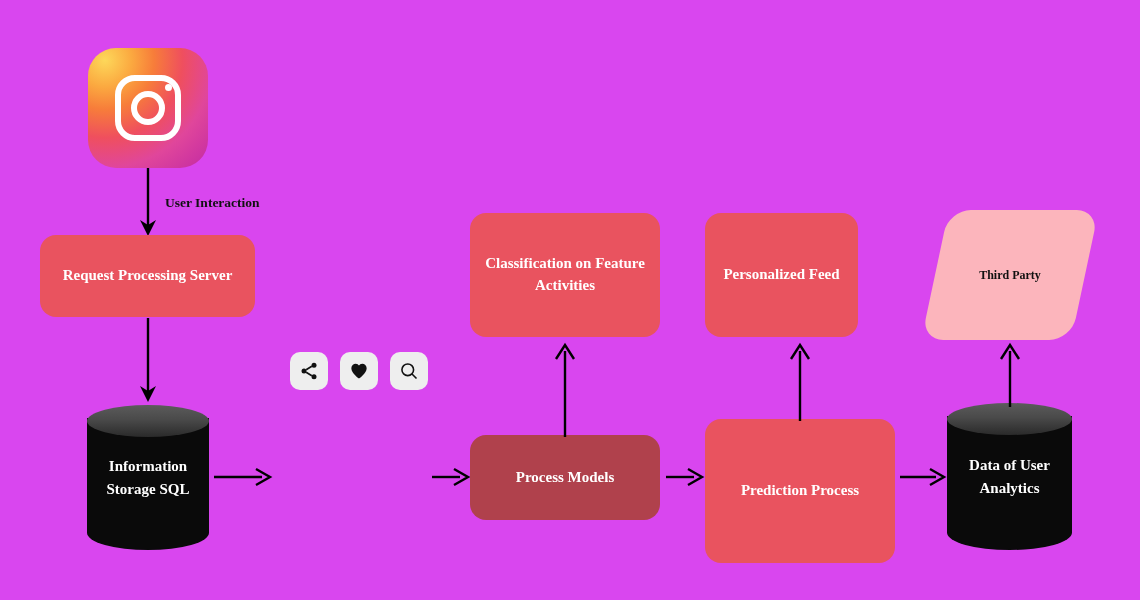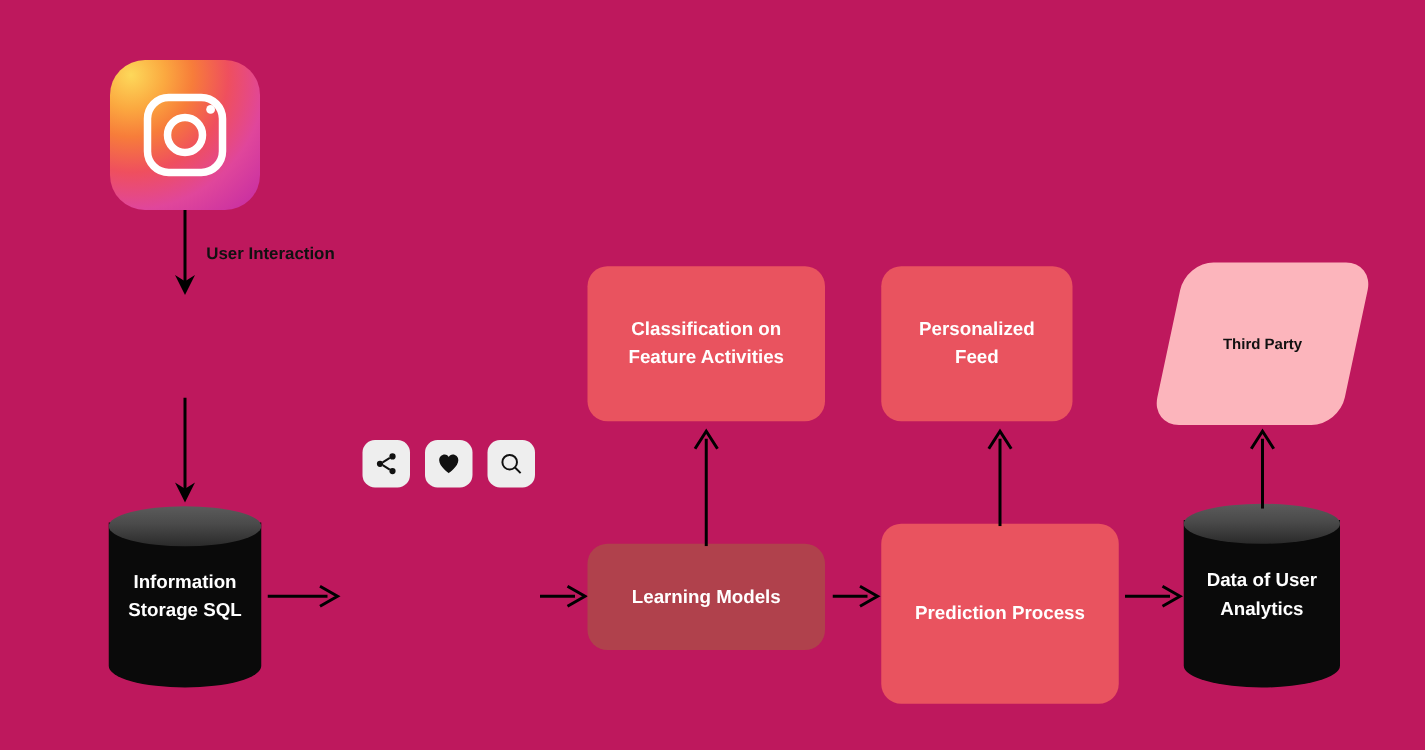--- a/index.html
+++ b/index.html
@@ -2,21 +2,21 @@
 <html><head>
 <meta charset="utf-8">
 <style>
   * { box-sizing: border-box; margin: 0; padding: 0; }
   html, body {
     width: 1140px; height: 600px;
     background: #ffffff;
     font-family: "Liberation Sans", sans-serif;
     overflow: hidden;
   }
-  #stage { position: relative; width: 1140px; height: 600px; background:#be185d; }
+  #stage { position: relative; width: 1140px; height: 600px; background:#d946ef;font-family:Liberation Serif, serif; }
 
   
   .node { position: absolute; display:flex; align-items:center; justify-content:center; }
 
   
   .ig-tile {
     left: 88px; top: 48px; width: 120px; height: 120px;
     border-radius: 28px;
     background:
       radial-gradient(circle at 14% 10%, #fdd85a 0%, #fba940 18%, #f77d3a 33%, #ef4f5e 52%, #e0469b 72%, #c32aa3 100%);
@@ -125,20 +125,21 @@
     </div>
   </div>
 
   <svg class="arrow" style="left:128px; top:168px; width:42px; height:72px;" viewBox="0 0 42 72">
     <line x1="20" y1="0" x2="20" y2="58" stroke="#000" stroke-width="2.4"></line>
     <path d="M20 68 L12 52 L20 57 L28 52 Z" fill="#000"></path>
   </svg>
 
   <div class="edge-label" id="lbl-user-interaction">User Interaction</div>
 
+  <div class="node proc proc-salmon" id="n-request">Request Processing Server</div>
 
   <svg class="arrow" style="left:128px; top:318px; width:42px; height:88px;" viewBox="0 0 42 88">
     <line x1="20" y1="0" x2="20" y2="74" stroke="#000" stroke-width="2.4"></line>
     <path d="M20 84 L12 68 L20 73 L28 68 Z" fill="#000"></path>
   </svg>
 
   <div class="cyl" id="n-storage">
     <div class="cyl-body"></div>
     <div class="cyl-top"></div>
     <div class="cyl-label">Information Storage SQL</div>
@@ -169,21 +170,21 @@
       <line x1="15.6" y1="15.6" x2="21" y2="21" stroke="#111" stroke-width="1.9"></line>
     </svg>
   </div>
 
 
   <svg class="arrow" style="left:432px; top:462px; width:42px; height:30px;" viewBox="0 0 42 30">
     <line x1="0" y1="15" x2="28" y2="15" stroke="#000" stroke-width="2.4"></line>
     <polyline points="22,7 36,15 22,23" fill="none" stroke="#000" stroke-width="2.4"></polyline>
   </svg>
 
-  <div class="node proc proc-maroon" id="n-learning">Learning Models</div>
+  <div class="node proc proc-maroon" id="n-learning">Process Models</div>
 
   <svg class="arrow" style="left:545px; top:339px; width:40px; height:98px;" viewBox="0 0 40 98">
     <line x1="20" y1="98" x2="20" y2="12" stroke="#000" stroke-width="2.4"></line>
     <polyline points="11,20 20,6 29,20" fill="none" stroke="#000" stroke-width="2.4"></polyline>
   </svg>
 
   <div class="node proc proc-salmon" id="n-classify">Classification on Feature Activities</div>
 
   <svg class="arrow" style="left:666px; top:462px; width:42px; height:30px;" viewBox="0 0 42 30">
     <line x1="0" y1="15" x2="28" y2="15" stroke="#000" stroke-width="2.4"></line>

